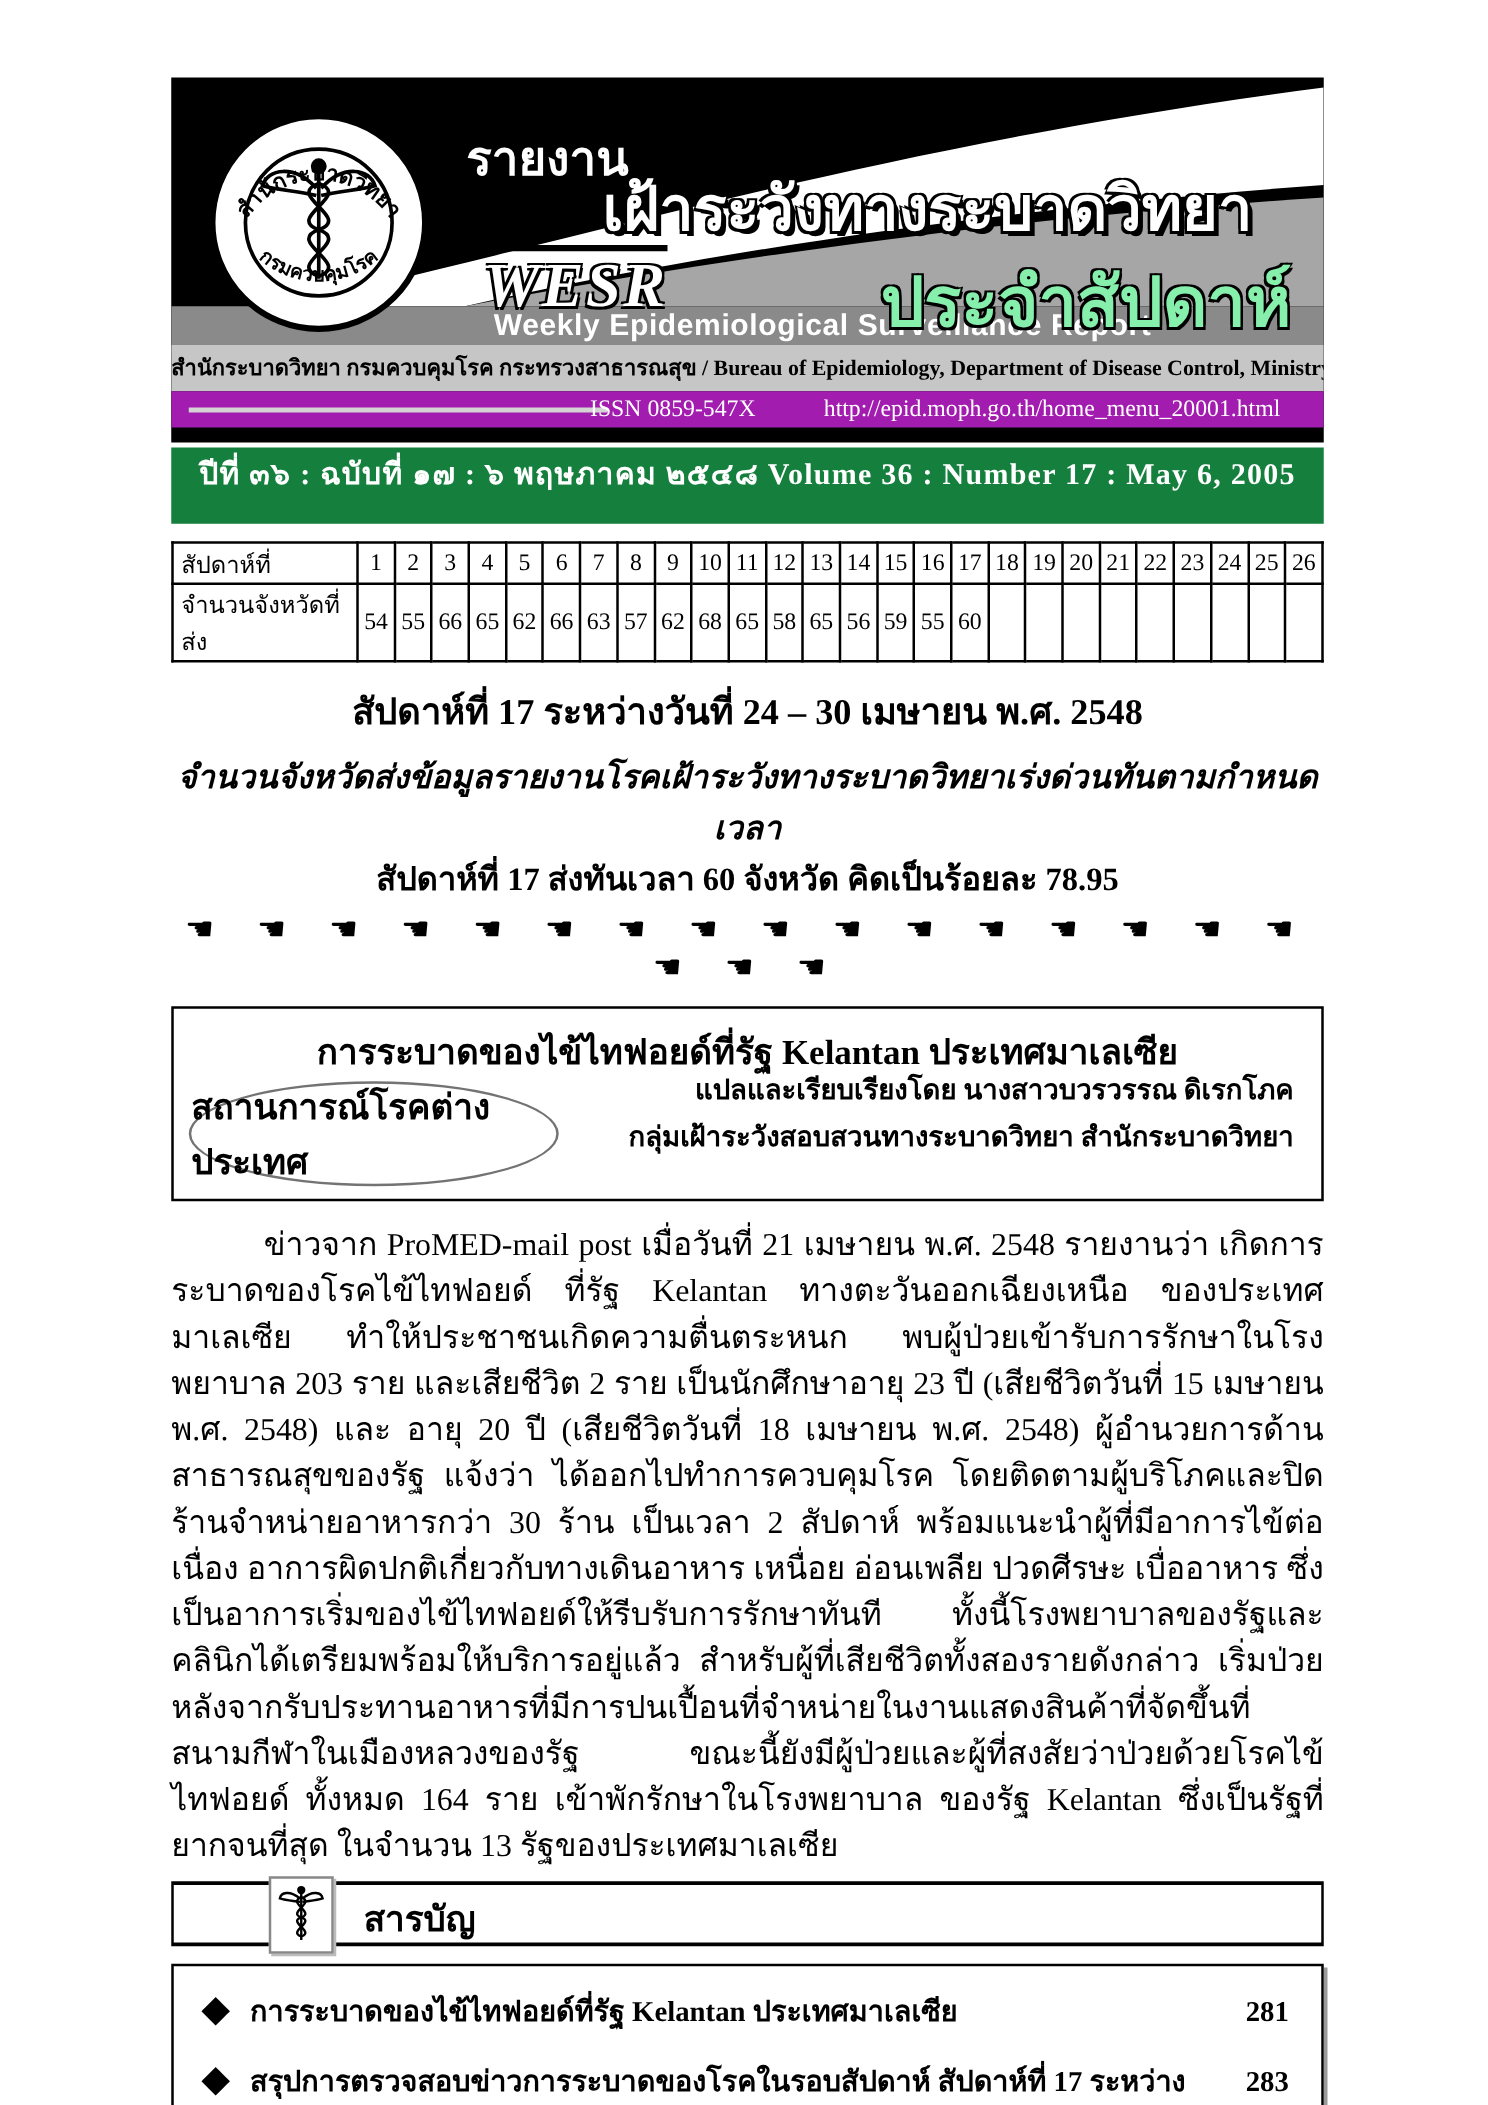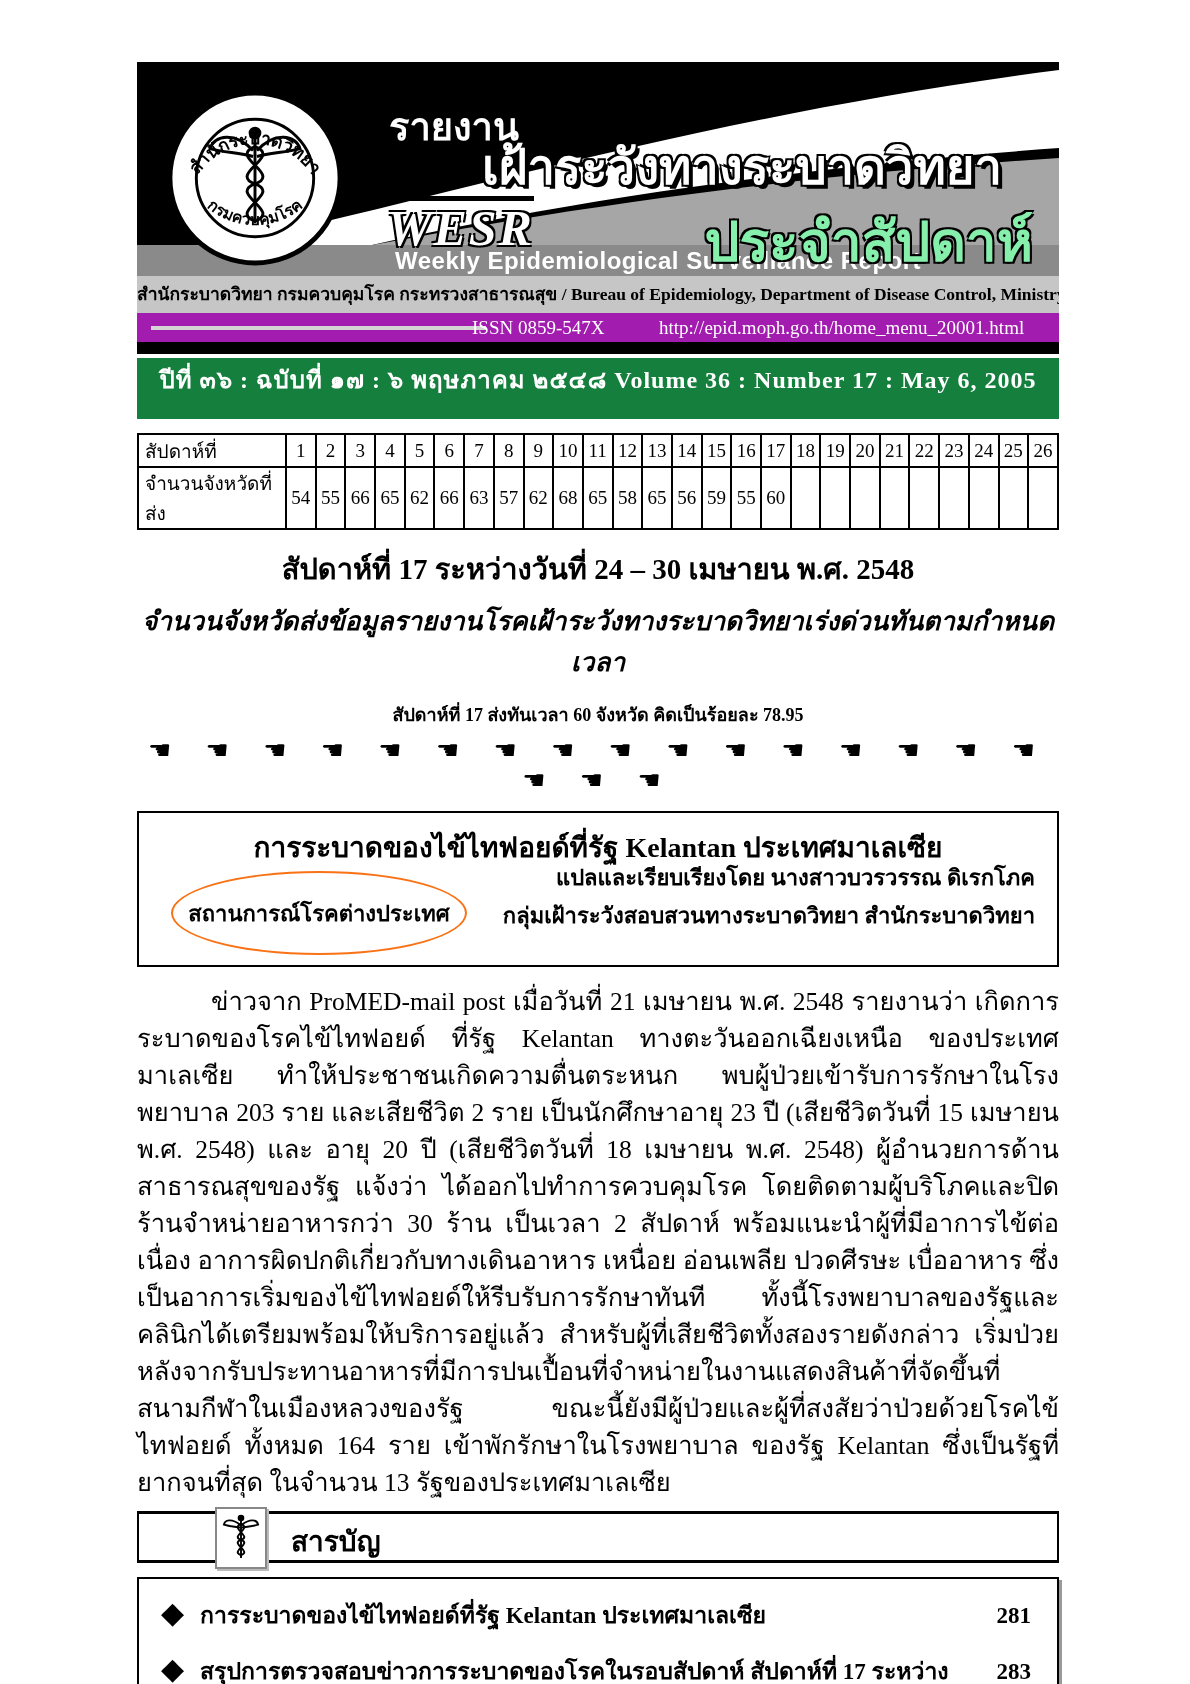--- a/index.html
+++ b/index.html
@@ -7,21 +7,21 @@
     width:1190px; height:1684px; background:#ffffff; color:#000;
     font-family:"Liberation Serif","DejaVu Serif",serif;
     position:relative; overflow:hidden;
   }
   .content { position:absolute; left:137px; top:62px; width:922px; }
 
   
   .masthead { position:relative; height:292px; background:#000; overflow:hidden; }
   .swoosh { position:absolute; left:0; top:0; z-index:1; }
   .seal { position:absolute; left:30px; top:28px; z-index:6; }
-  .report-word { position:absolute; left:252px; top:34px; z-index:3;
+  .report-word { position:absolute; left:236px; top:34px; z-index:3;
     font-family:"Liberation Sans",sans-serif; font-weight:bold; font-size:38px; color:#fff; }
   .main-title { position:absolute; left:345px; top:66px; z-index:3; white-space:nowrap;
     font-family:"Liberation Sans",sans-serif; font-weight:bold; font-size:49px; color:#fff;
     text-shadow:2px 2px 0 #000,-2px -2px 0 #000,2px -2px 0 #000,-2px 2px 0 #000,4px 4px 0 #000; }
   .wesr { position:absolute; left:250px; top:134px; z-index:3;
     font-family:"Liberation Serif",serif; font-style:italic; font-weight:bold; font-size:50px;
     letter-spacing:2px; color:#fff; border-top:5px solid #000; line-height:1.0; padding-top:2px;
     text-shadow:2px 2px 0 #000,-2px -2px 0 #000,2px -2px 0 #000,-2px 2px 0 #000; }
   .weekly-word { position:absolute; right:26px; top:136px; z-index:3; white-space:nowrap;
     font-family:"Liberation Sans",sans-serif; font-weight:bold; font-size:55px; color:#86efac;
@@ -42,30 +42,30 @@
 
   
   table.weeks { margin-top:14px; width:922px; border-collapse:collapse; table-layout:fixed;padding-left:39px; }
   table.weeks th, table.weeks td { border:2px solid #000; height:31px; font-size:19px;
     text-align:center; padding:0; overflow:hidden; }
   table.weeks th.rowhead { width:140px; text-align:left; padding-left:6px; font-weight:normal; font-size:19px; }
 
   
   .sum1 { margin-top:16px; text-align:center; font-weight:bold; font-size:29px; }
   .sum2 { margin-top:8px;  text-align:center; font-weight:bold; font-size:26px;font-style:italic; }
-  .sum3 { margin-top:18px;  text-align:center; font-weight:bold; font-size:18px; }
+  .sum3 { margin-top:0;  text-align:center; font-weight:bold; font-size:26px; }
   .hands { margin-top:6px; text-align:center; font-size:26px; letter-spacing:13px;
     font-family:"DejaVu Sans",sans-serif; }
 
   
   .article-box { margin-top:16px; border:2px solid #000; height:152px; position:relative; }
   .article-title { text-align:center; margin-top:12px; font-weight:bold; font-size:28px; }
-  .badge-oval { position:absolute; left:32px; top:58px; width:292px; height:80px;
-    border:2px solid #f97316; border-radius:50%; display:flex; align-items:center; justify-content:center;
-    font-weight:bold; font-size:22px; }
+  .badge-oval { position:absolute; left:12px; top:58px; width:292px; height:80px;
+    border:2px solid #737373; border-radius:50%; display:flex; align-items:center; justify-content:center;
+    font-weight:bold; font-size:28px; }
   .bylines { position:absolute; right:22px; top:46px; text-align:right; font-weight:bold;
     font-size:22px; line-height:38px; white-space:nowrap; }
 
   
   .body-par { margin:16px 0 0 0; font-size:25.5px; line-height:37px; text-align:justify; text-indent:74px; }
 
   
   .toc-bar { margin-top:10px; position:relative; height:46px;
     border-top:3px solid #000; border-bottom:3px solid #000; border-left:2px solid #000; border-right:2px solid #000; }
   .mini-seal { position:absolute; left:76px; top:-7px; width:48px; height:58px; background:#fff;

